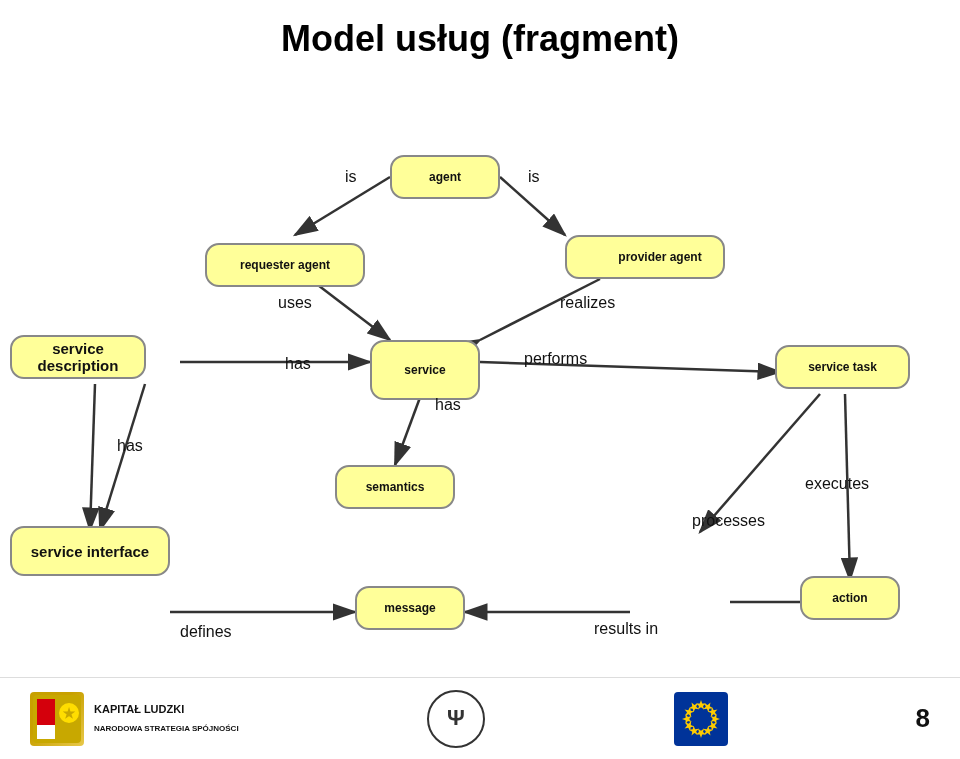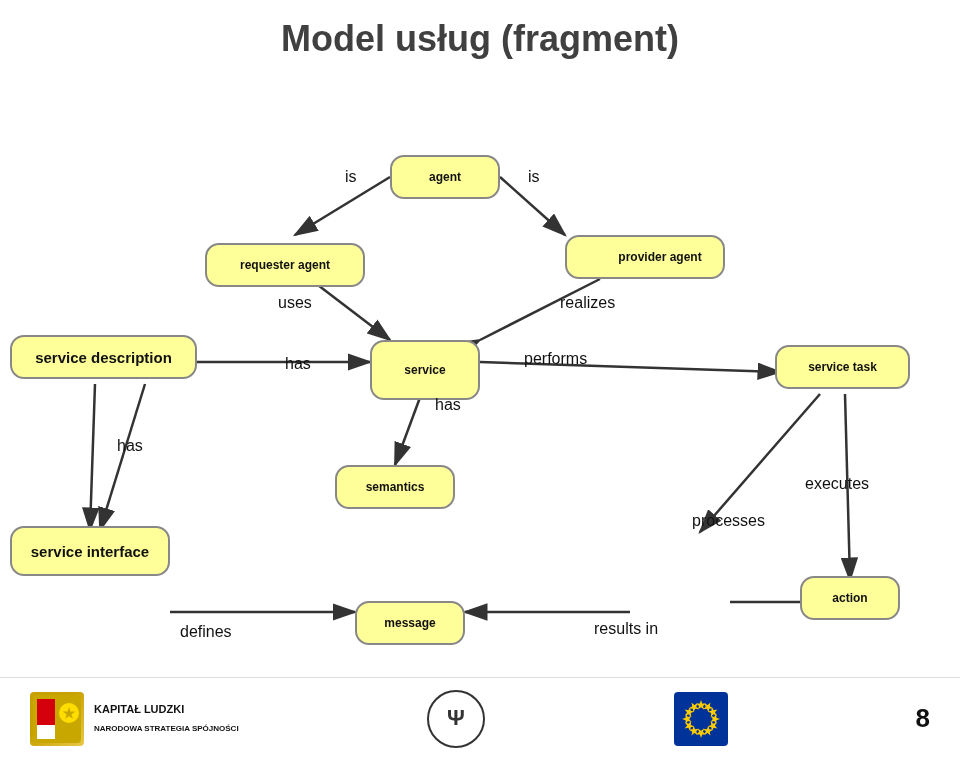--- a/index.html
+++ b/index.html
@@ -10,21 +10,21 @@
       font-family: Arial, sans-serif;
       overflow: hidden;
       position: relative;
     }
 
     .page-title {
       text-align: center;
       font-size: 36px;
       font-weight: bold;
       padding-top: 18px;
-      color: #404040;
+      color: #000000;
     }
 
     .diagram-area {
       position: absolute;
       top: 70px;
       left: 0;
       width: 960px;
       height: 620px;
     }
 
@@ -160,27 +160,27 @@
   </svg>
 
   <div class="box" style="left:390px;top:85px;width:110px;height:44px;">agent</div>
 
   <div class="box" style="left:205px;top:173px;width:160px;height:44px;">requester agent</div>
 
   <div class="box" style="left:565px;top:165px;width:160px;height:44px;padding-left:40px;">provider agent</div>
 
   <div class="box" style="left:370px;top:270px;width:110px;height:60px;">service</div>
 
-  <div class="box" style="left:10px;top:265px;width:187px;height:44px;font-size:15px;">service description</div>
+  <div class="box" style="left:10px;top:265px;width:136px;height:44px;font-size:15px;">service description</div>
 
   <div class="box" style="left:335px;top:395px;width:120px;height:44px;">semantics</div>
 
   <div class="box" style="left:10px;top:456px;width:160px;height:50px;font-size:15px;">service interface</div>
 
-  <div class="box" style="left:355px;top:531px;width:110px;height:44px;">message</div>
+  <div class="box" style="left:355px;top:516px;width:110px;height:44px;">message</div>
 
   <div class="box" style="left:775px;top:275px;width:135px;height:44px;">service task</div>
 
   <div class="box" style="left:800px;top:506px;width:100px;height:44px;">action</div>
 
   <span class="label" style="left:345px;top:98px;">is</span>
   <span class="label" style="left:528px;top:98px;">is</span>
   <span class="label" style="left:278px;top:224px;">uses</span>
   <span class="label" style="left:560px;top:224px;">realizes</span>
   <span class="label" style="left:285px;top:285px;">has</span>

